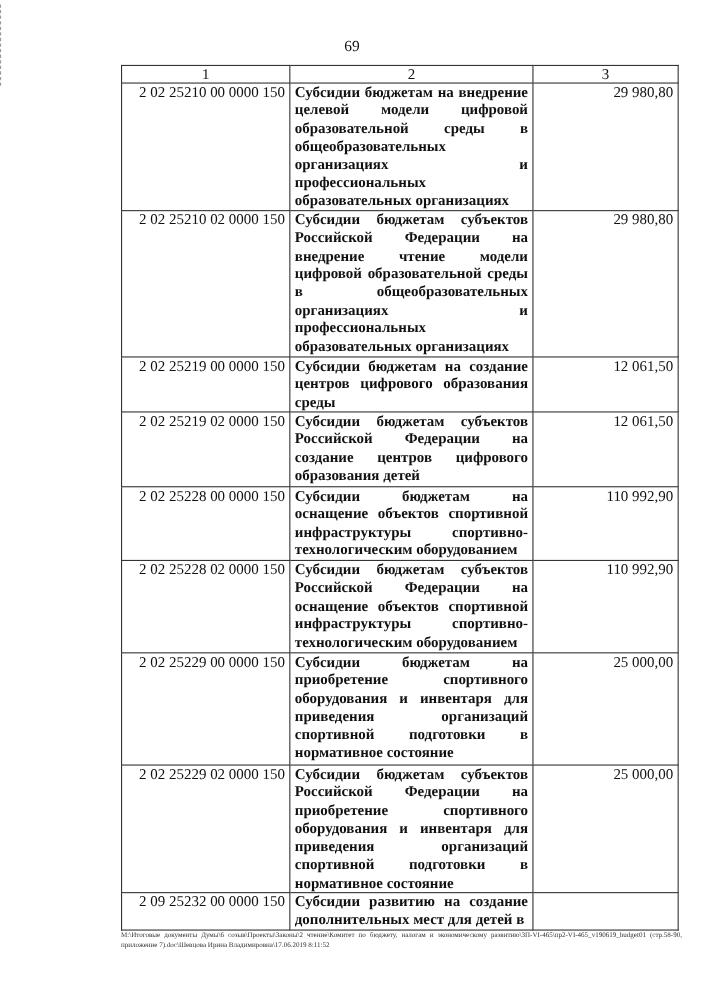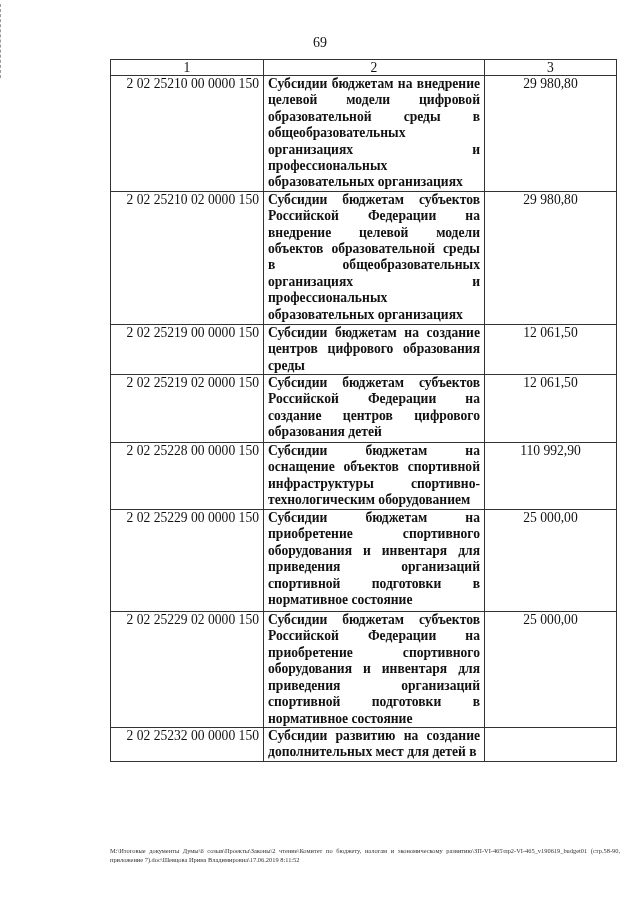--- a/index.html
+++ b/index.html
@@ -24,21 +24,21 @@
   table.budget col.c2 { width: 221px; }
   table.budget col.c3 { width: 132px; }
   table.budget th, table.budget td {
     border: 1px solid #333; padding: 0 4px; vertical-align: top;
   }
   table.budget th {
     font-weight: normal; text-align: center; height: 15px; line-height: 15px;
   }
   td.code { text-align: right; white-space: nowrap; padding-left: 4px; }
   td.desc { text-align: justify; text-align-last: left; font-weight: bold; }
-  td.amount { text-align: center; vertical-align: bottom; white-space: nowrap; padding-right: 3px; }
+  td.amount { text-align: right; vertical-align: bottom; white-space: nowrap; padding-right: 3px; }
   .footer {
     position: absolute; left: 110px; top: 846px; width: 510px;
     font-size: 6.4px; line-height: 9px; color: #333; text-align: justify;
   }
 </style>
 </head>
 <body>
 
 <div class="edge-mark"></div>
 
@@ -58,49 +58,54 @@
     </tr>
   </thead>
   <tbody>
     <tr style="height:112px">
       <td class="code">2 02 25210 00 0000 150</td>
       <td class="desc">Субсидии бюджетам на внедрение целевой модели цифровой образовательной среды в общеобразовательных организациях и профессиональных образовательных организациях</td>
       <td class="amount">29 980,80</td>
     </tr>
     <tr style="height:133px">
       <td class="code">2 02 25210 02 0000 150</td>
-      <td class="desc">Субсидии бюджетам субъектов Российской Федерации на внедрение целевой модели объектов образовательной среды в общеобразовательных организациях и профессиональных образовательных организациях</td>
+      <td class="desc">Субсидии бюджетам субъектов Российской Федерации на внедрение чтение модели цифровой образовательной среды в общеобразовательных организациях и профессиональных образовательных организациях</td>
       <td class="amount">29 980,80</td>
     </tr>
     <tr style="height:48px">
       <td class="code">2 02 25219 00 0000 150</td>
       <td class="desc">Субсидии бюджетам на создание центров цифрового образования среды</td>
       <td class="amount">12 061,50</td>
     </tr>
     <tr style="height:68px">
       <td class="code">2 02 25219 02 0000 150</td>
       <td class="desc">Субсидии бюджетам субъектов Российской Федерации на создание центров цифрового образования детей</td>
       <td class="amount">12 061,50</td>
     </tr>
     <tr style="height:67px">
       <td class="code">2 02 25228 00 0000 150</td>
       <td class="desc">Субсидии бюджетам на оснащение объектов спортивной инфраструктуры спортивно-технологическим оборудованием</td>
       <td class="amount">110 992,90</td>
     </tr>
+    <tr style="height:84px">
+      <td class="code">2 02 25228 02 0000 150</td>
+      <td class="desc">Субсидии бюджетам субъектов Российской Федерации на оснащение объектов спортивной инфраструктуры спортивно-технологическим оборудованием</td>
+      <td class="amount">110 992,90</td>
+    </tr>
     <tr style="height:102px">
       <td class="code">2 02 25229 00 0000 150</td>
       <td class="desc">Субсидии бюджетам на приобретение спортивного оборудования и инвентаря для приведения организаций спортивной подготовки в нормативное состояние</td>
       <td class="amount">25 000,00</td>
     </tr>
     <tr style="height:112px">
       <td class="code">2 02 25229 02 0000 150</td>
       <td class="desc">Субсидии бюджетам субъектов Российской Федерации на приобретение спортивного оборудования и инвентаря для приведения организаций спортивной подготовки в нормативное состояние</td>
       <td class="amount">25 000,00</td>
     </tr>
     <tr style="height:34px">
-      <td class="code">2 02 25232 00 0000 150</td>
+      <td class="code">2 09 25232 00 0000 150</td>
       <td class="desc">Субсидии развитию на создание дополнительных мест для детей в</td>
       <td class="amount"></td>
     </tr>
   </tbody>
 </table>
 
 <div class="footer">M:\Итоговые документы Думы\6 созыв\Проекты\Законы\2 чтение\Комитет по бюджету, налогам и экономическому развитию\ЗП-VI-465\пр2-VI-465_v190619_budget01 (стр.58-90, приложение 7).doc\Шевцова Ирина Владимировна\17.06.2019 8:11:52</div>
 
 </body></html>

